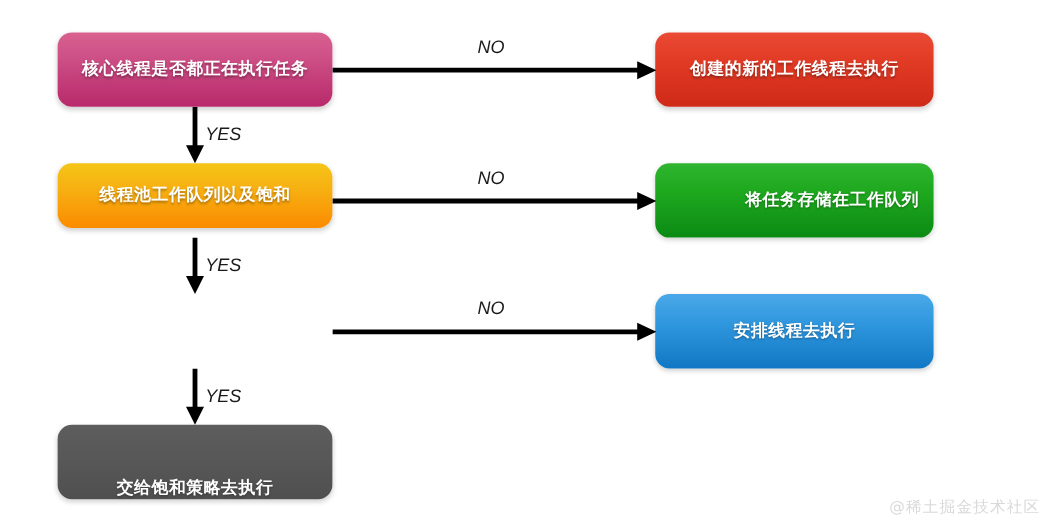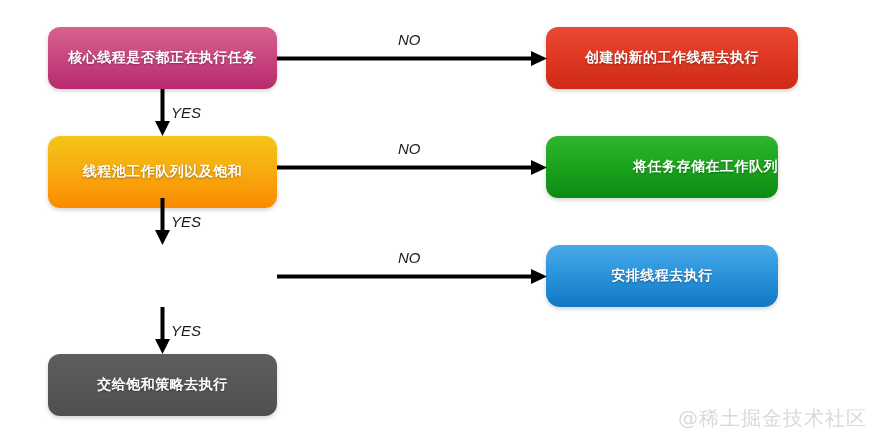--- a/index.html
+++ b/index.html
@@ -22,21 +22,21 @@
     display: flex;
     align-items: center;
     justify-content: center;
     border-radius: 12px;
     color: #ffffff;
     font-weight: bold;
     font-size: 14px;
     letter-spacing: 0.5px;
     text-align: center;
     box-sizing: border-box;
-    padding: 0 0;
+    padding: 0 12px;
     text-shadow: 0 1px 2px rgba(0,0,0,0.35);
     box-shadow: 0 2px 4px rgba(0,0,0,0.18);
   }
 
   .node-pink {
     background: linear-gradient(to bottom, #d9608f 0%, #cf5388 28%, #b8296b 100%);
   }
   .node-orange {
     background: linear-gradient(to bottom, #f5c518 0%, #f7ad10 45%, #fb8b00 100%);
   }
@@ -70,54 +70,54 @@
     font-family: "Liberation Sans", sans-serif;
     white-space: nowrap;
     font-style: italic;
   }
 
   
   .watermark {
     position: absolute;
     right: 14px;
     bottom: 10px;
-    font-size: 20px;
+    font-size: 13px;
     color: #d9d9d9;
     font-family: "DejaVu Sans", sans-serif;
     letter-spacing: 1px;
     user-select: none;
   }
 </style>
 </head>
 <body>
 
 <div id="canvas">
 
   <div class="node node-pink" style="left:48px; top:27px; width:229px; height:62px;">
     <span>核心线程是否都正在执行任务</span>
   </div>
 
-  <div class="node node-orange" style="left:48px; top:136px; width:229px; height:72px;">
+  <div class="node node-orange" style="left:48px; top:136px; width:229px; height:54px;">
     <span>线程池工作队列以及饱和</span>
   </div>
 
 
-  <div class="node node-gray" style="left:48px; top:354px; width:229px; height:62px;">
+  <div class="node node-gray" style="left:48px; top:354px; width:229px; height:62px;align-items:flex-end;">
     <span>交给饱和策略去执行</span>
   </div>
 
-  <div class="node node-red" style="left:546px; top:27px; width:252px; height:62px;">
+  <div class="node node-red" style="left:546px; top:27px; width:232px; height:62px;">
     <span>创建的新的工作线程去执行</span>
   </div>
 
   <div class="node node-green" style="left:546px; top:136px; width:232px; height:62px;">
     <span>将任务存储在工作队列</span>
   </div>
 
-  <div class="node node-blue" style="left:546px; top:245px; width:232px; height:62px;border-radius:14px;">
+  <div class="node node-blue" style="left:546px; top:245px; width:232px; height:62px;">
     <span>安排线程去执行</span>
   </div>
 
   <div class="conn" style="left:277px; top:49px; width:272px; height:20px;">
     <svg width="272" height="20" viewBox="0 0 272 20">
       <line x1="0" y1="9.5" x2="255" y2="9.5" stroke="#000000" stroke-width="4"></line>
       <polygon points="254,2 270,9.5 254,17" fill="#000000"></polygon>
     </svg>
   </div>
 

